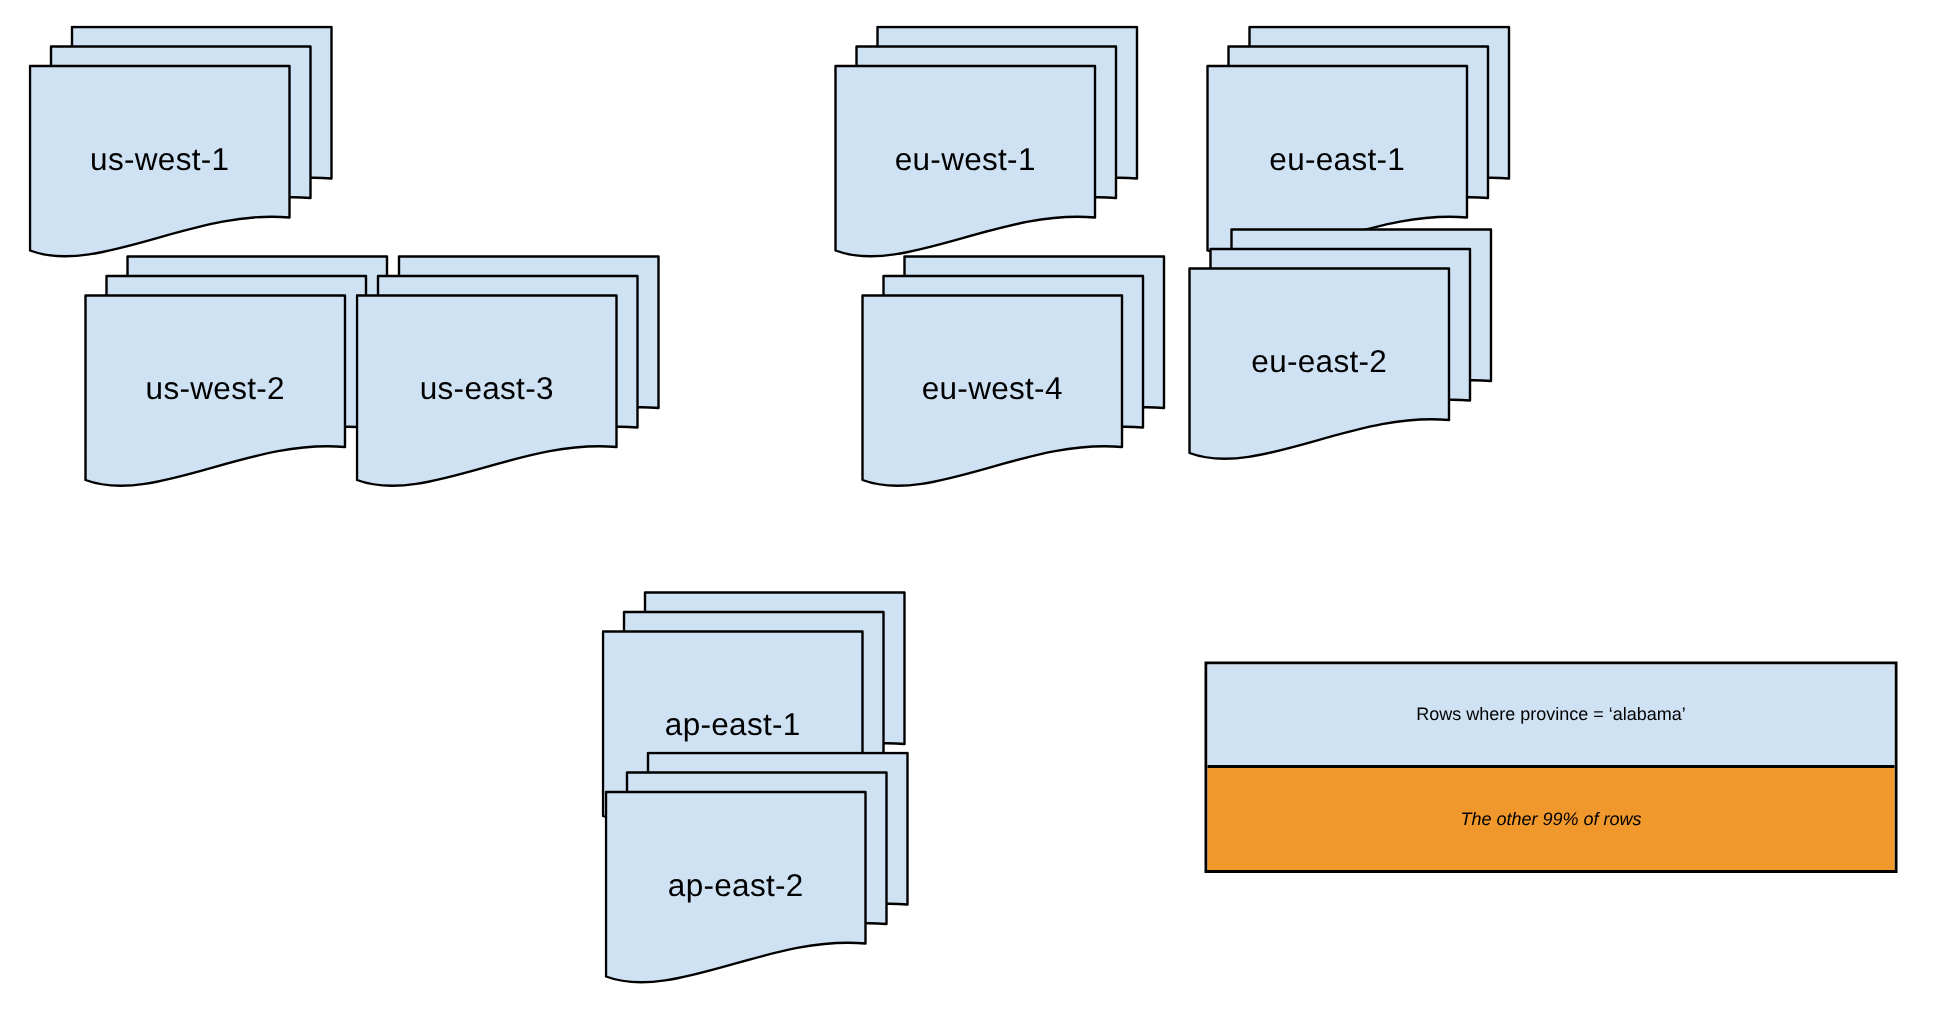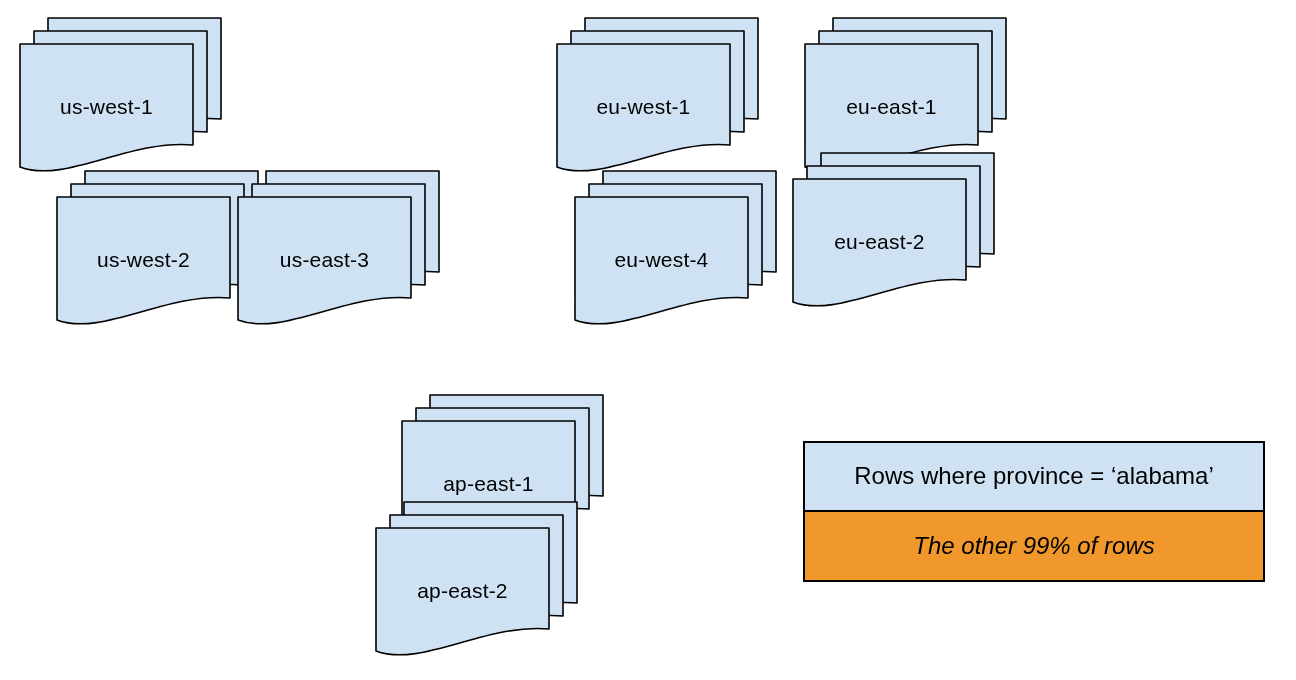--- a/index.html
+++ b/index.html
@@ -47,21 +47,21 @@
     position: absolute;
     left: 803px; top: 441px;
     width: 462px; height: 141px;
     border: 2px solid var(--stroke);
   }
   .legend-row {
     width: 100%; height: 50%;
     display: flex;
     align-items: center;
     justify-content: center;
-    font-size: 24px;
+    font-size: 12px;
     color: #000;
   }
   .legend-row.blue { background: var(--blue); border-bottom: 2px solid var(--stroke); }
   .legend-row.orange { background: var(--orange); font-style: italic; }
 </style>
 </head>
 <body>
 
 <div class="canvas">
 
@@ -131,21 +131,21 @@
 
   <div class="stack" style="left:401px; top:350px;margin-top:44px;">
     <svg viewBox="0 0 204 156">
       <path class="doc" transform="translate(29,1)" d="M 0 0 L 173 0 L 173 101 C 110 95 45 140 0 123 Z"></path>
       <path class="doc" transform="translate(15,14)" d="M 0 0 L 173 0 L 173 101 C 110 95 45 140 0 123 Z"></path>
       <path class="doc" transform="translate(1,27)" d="M 0 0 L 173 0 L 173 101 C 110 95 45 140 0 123 Z"></path>
     </svg>
     <div class="stack-label">ap-east-1</div>
   </div>
 
-  <div class="stack" style="left:375px; top:501px;">
+  <div class="stack" style="left:403px; top:501px;">
     <svg viewBox="0 0 204 156">
       <path class="doc" transform="translate(29,1)" d="M 0 0 L 173 0 L 173 101 C 110 95 45 140 0 123 Z"></path>
       <path class="doc" transform="translate(15,14)" d="M 0 0 L 173 0 L 173 101 C 110 95 45 140 0 123 Z"></path>
       <path class="doc" transform="translate(1,27)" d="M 0 0 L 173 0 L 173 101 C 110 95 45 140 0 123 Z"></path>
     </svg>
     <div class="stack-label">ap-east-2</div>
   </div>
 
   <div class="legend">
     <div class="legend-row blue">Rows where province = ‘alabama’</div>

